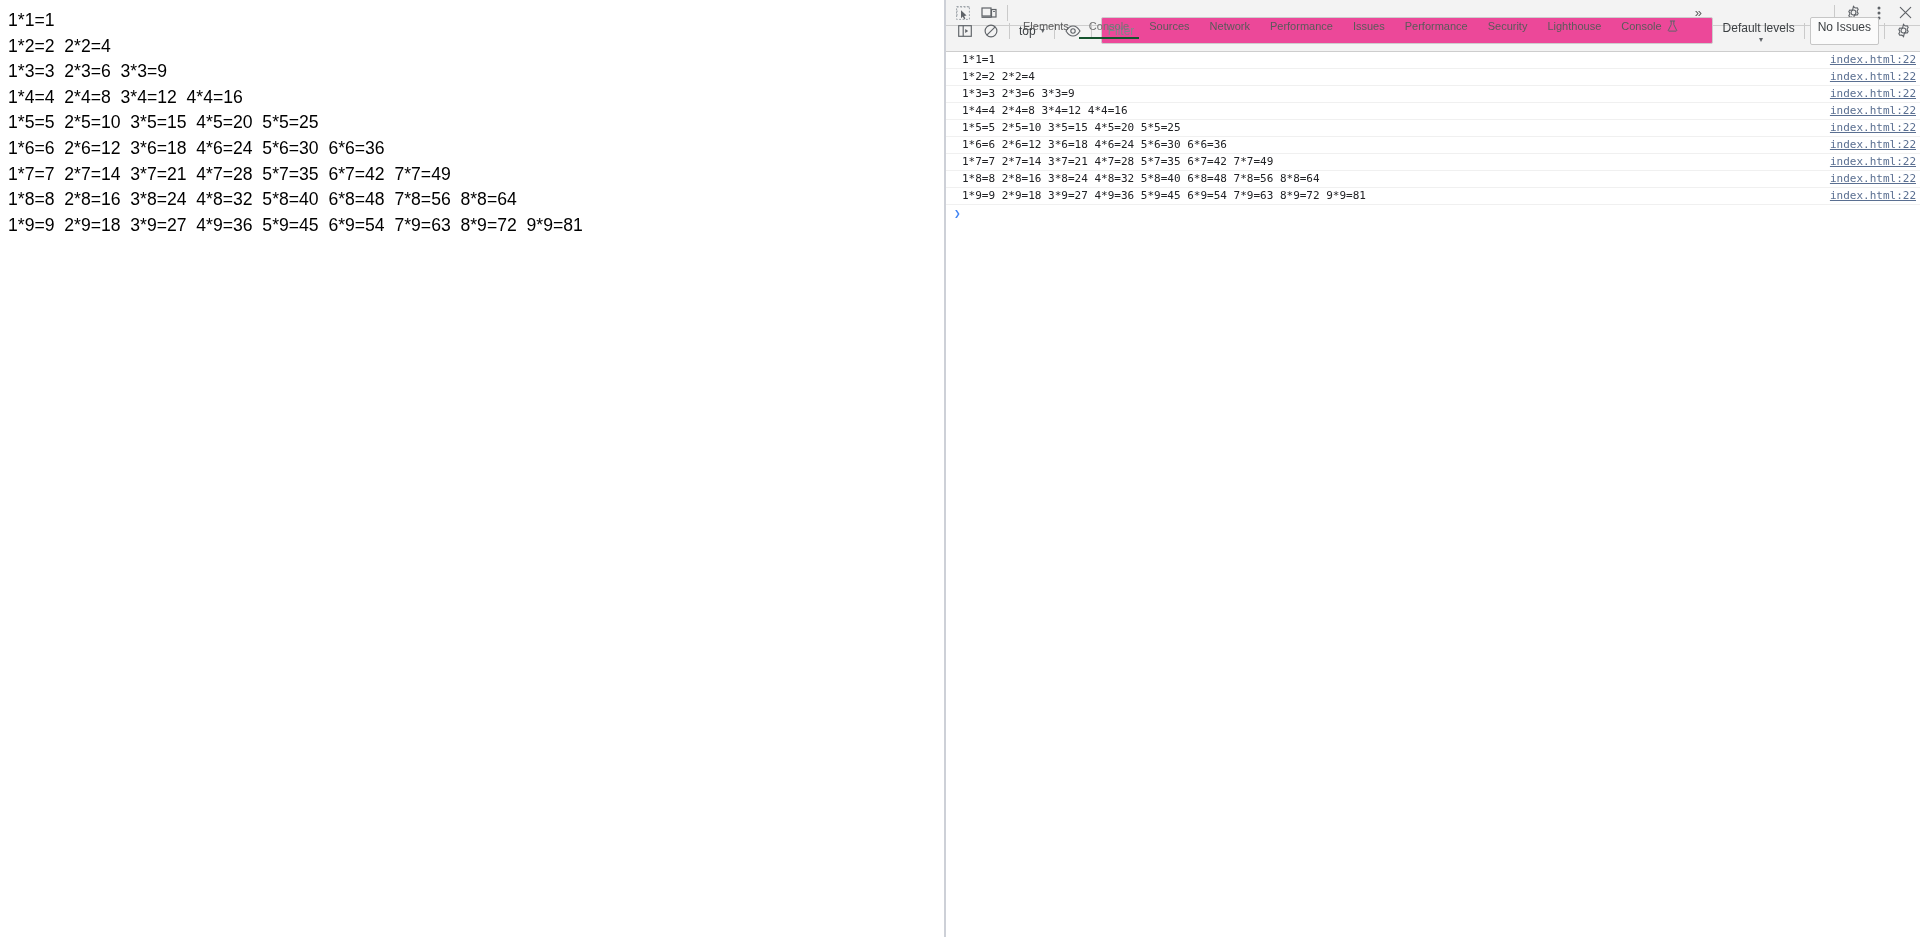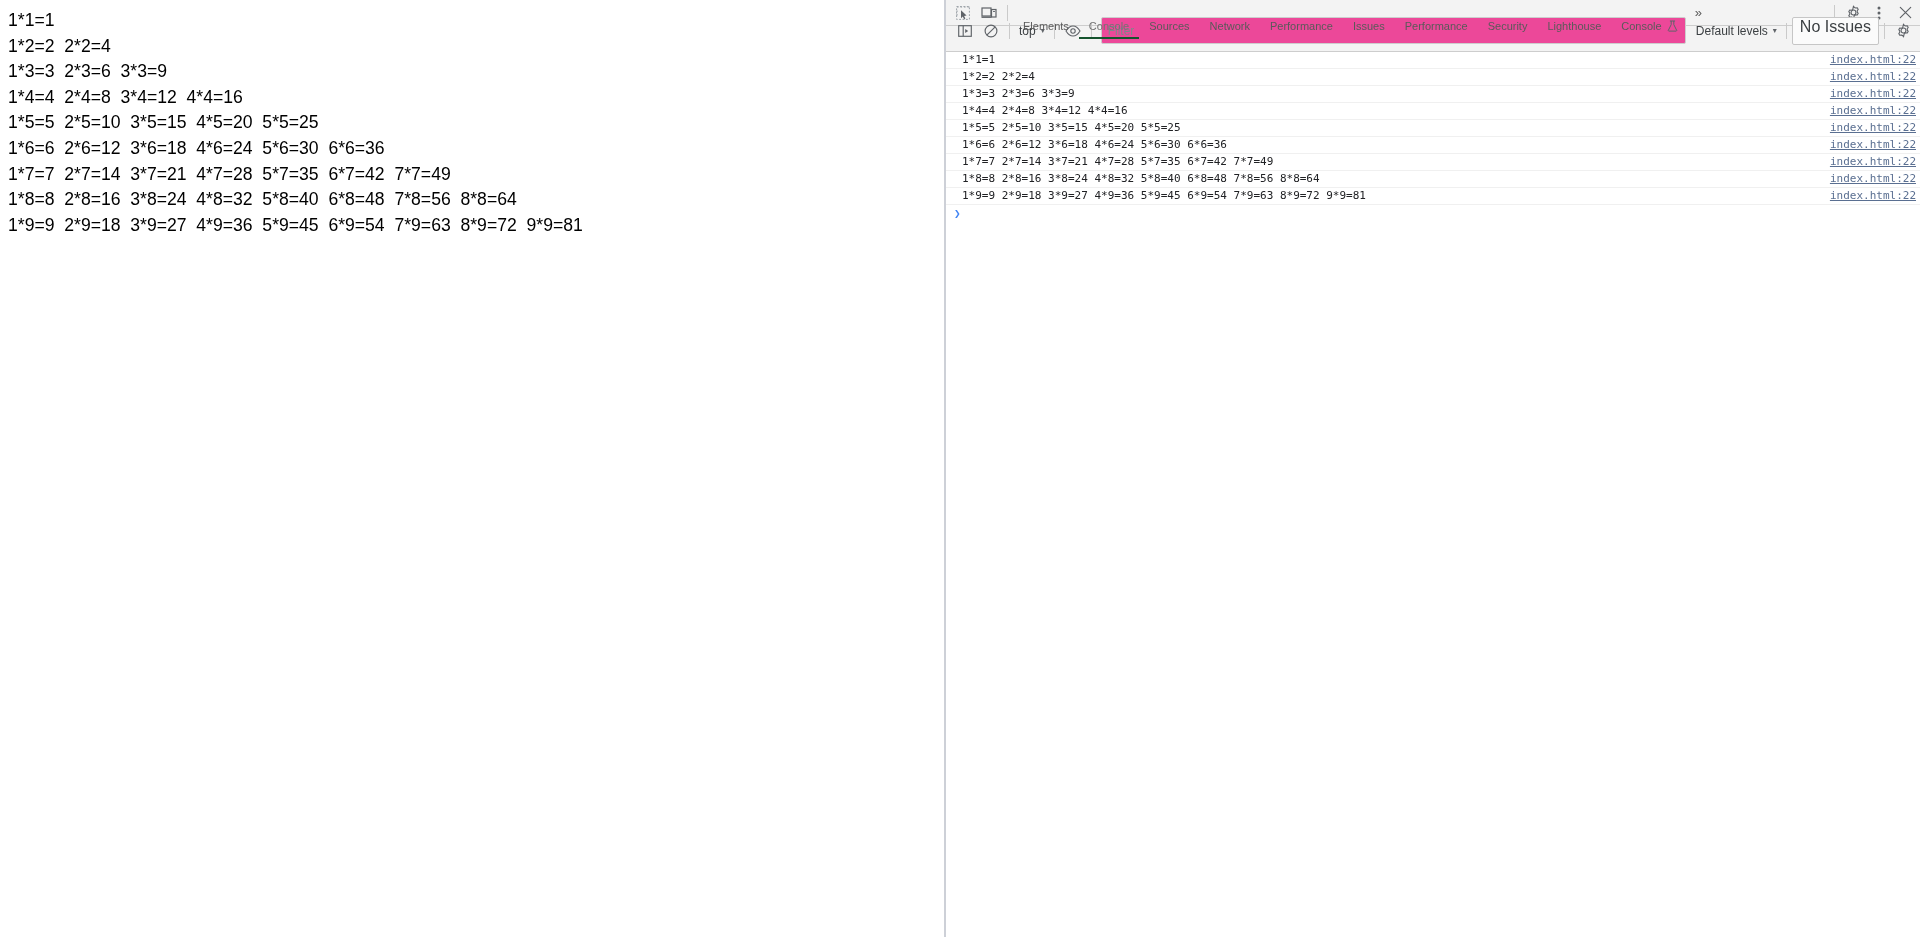--- a/index.html
+++ b/index.html
@@ -159,28 +159,29 @@
   #filter-input::placeholder { color: #80868b; }
   #levels-select {
     font-size: 12px;
     color: #3c4043;
     display: flex;
     align-items: center;
     padding: 0 4px;
     height: 20px;
     cursor: pointer;
     white-space: nowrap;
+    flex-direction: column;
   }
   #levels-select .caret {
     margin-left: 5px;
     font-size: 8px;
     color: #5f6368;
   }
   #issues-btn {
-    font-size: 16px;
+    font-size: 12px;
     color: #3c4043;
     border: 1px solid #c6c6c6;
     border-radius: 2px;
     padding: 1px 7px;
     height: 28px;
     line-height: 16px;
     background: #fbfbfb;
     cursor: pointer;
     white-space: nowrap;
     box-sizing: border-box;

